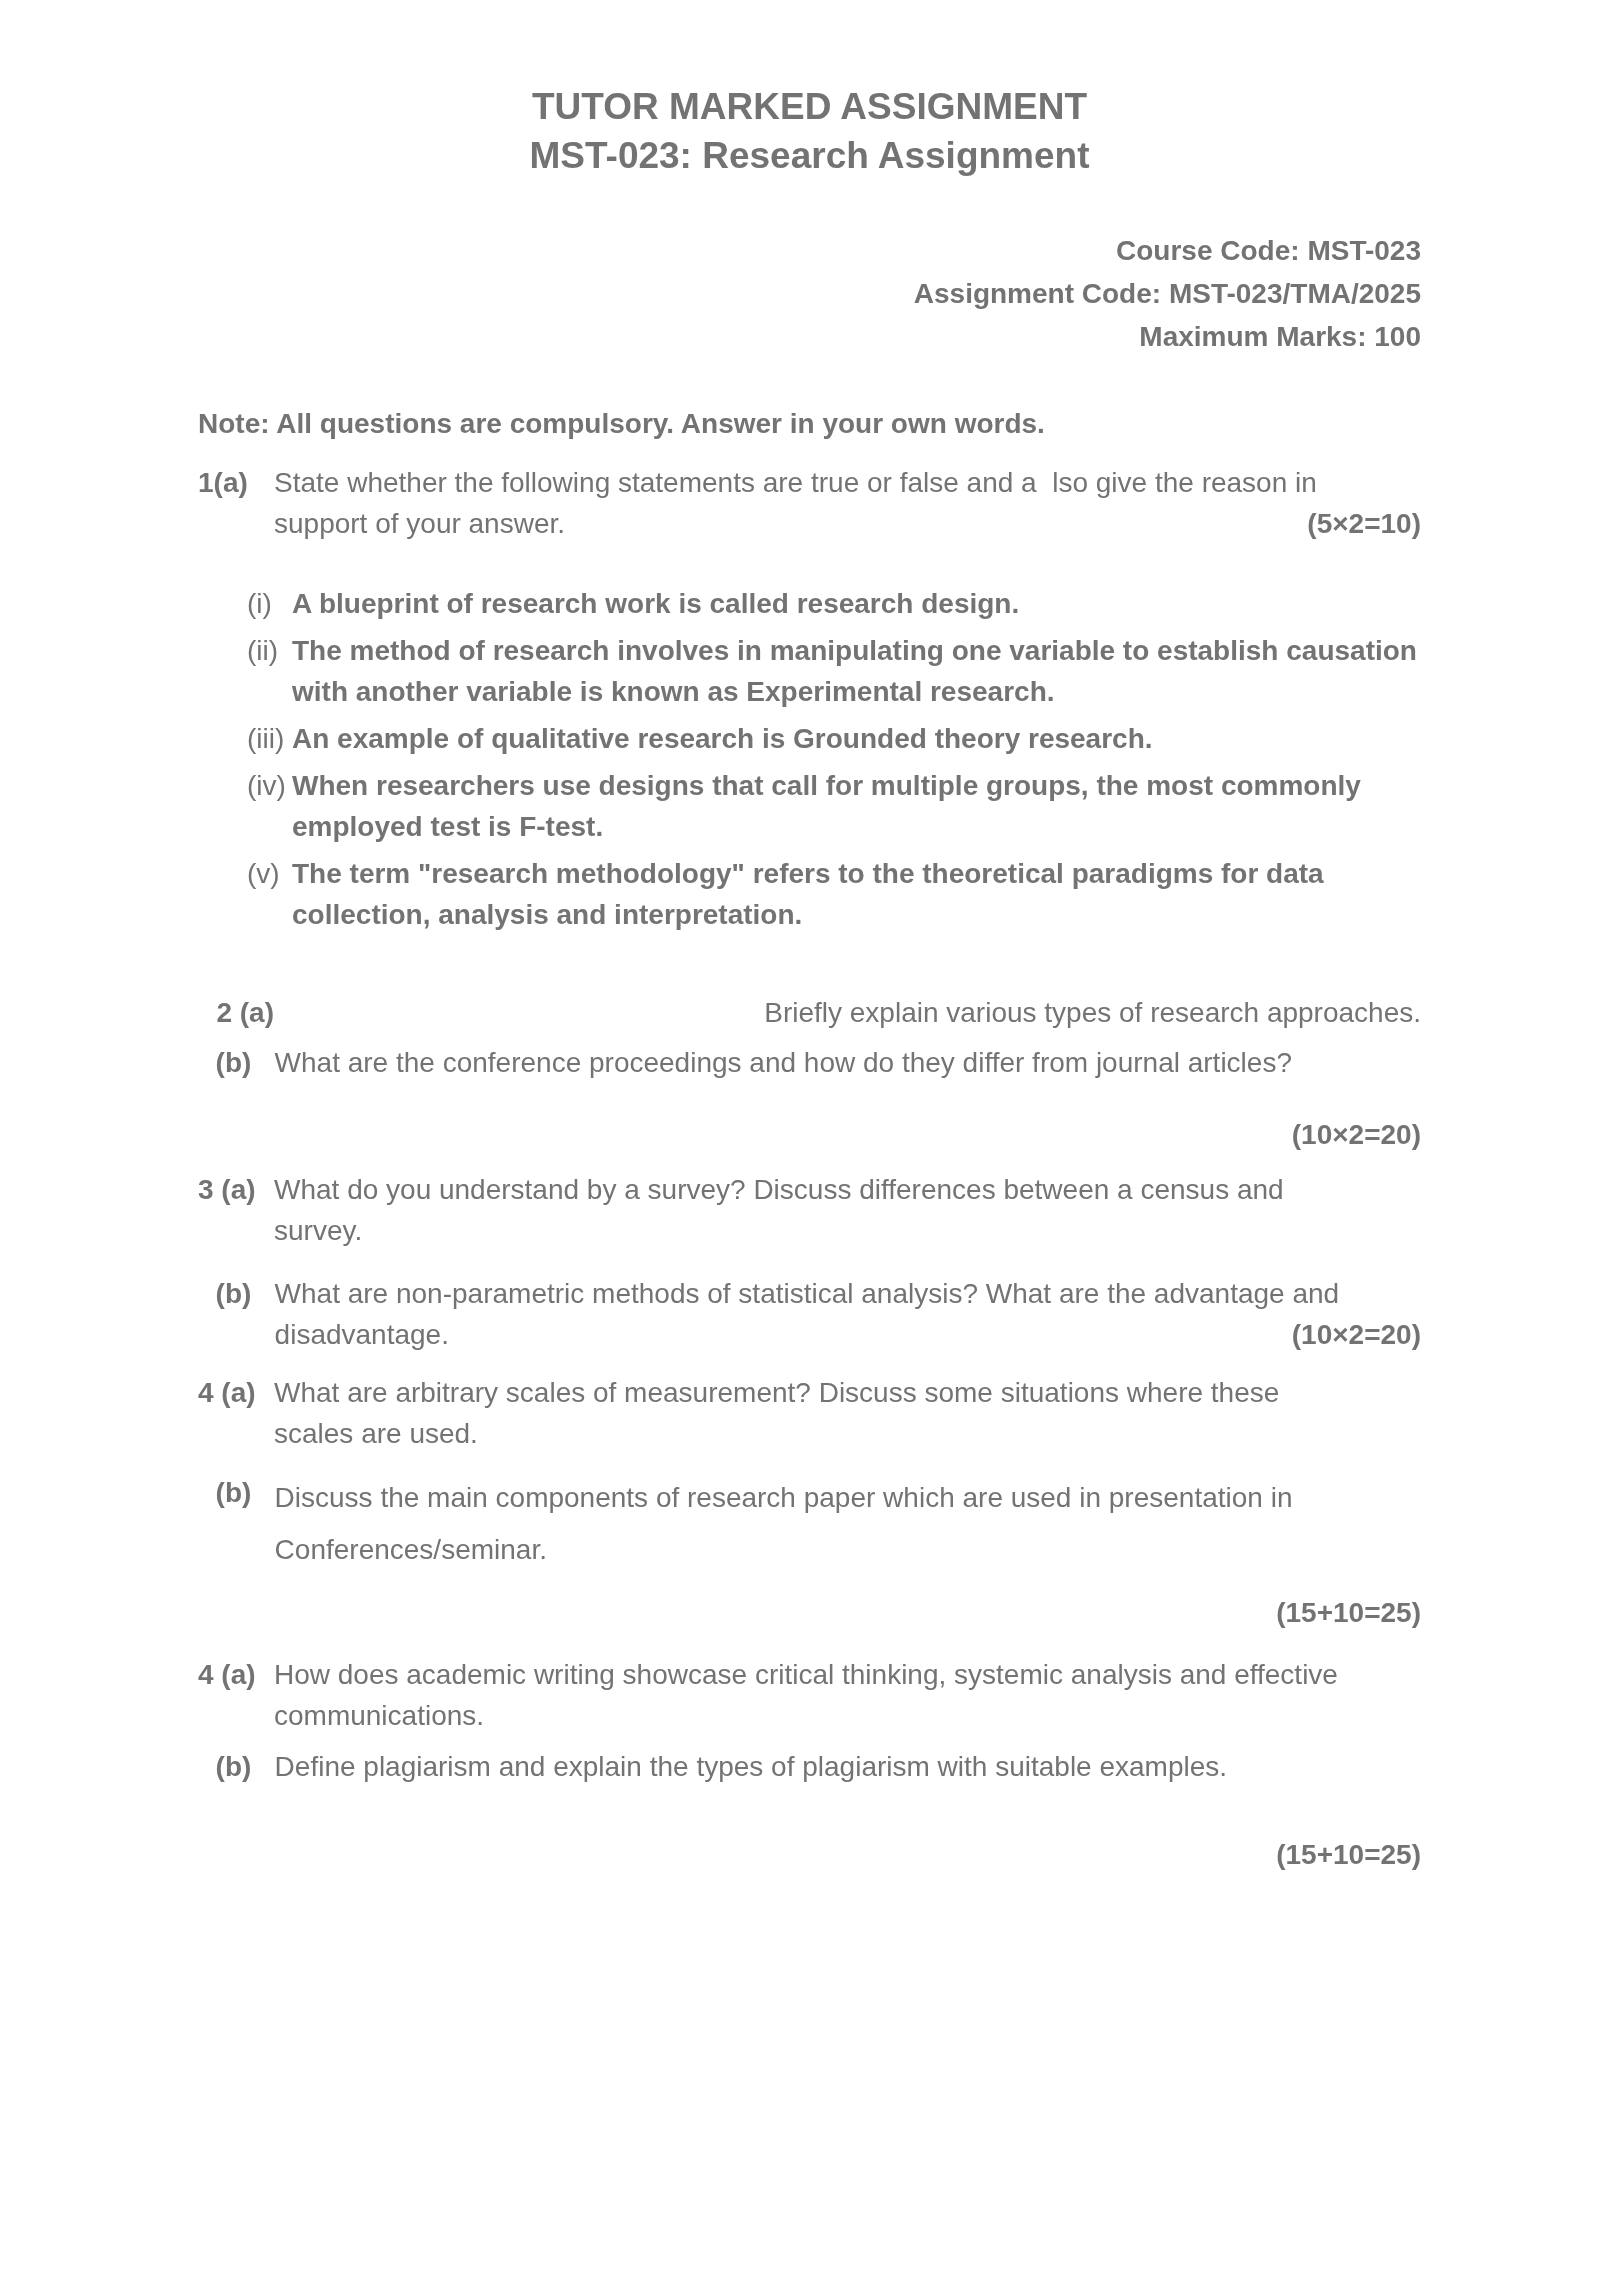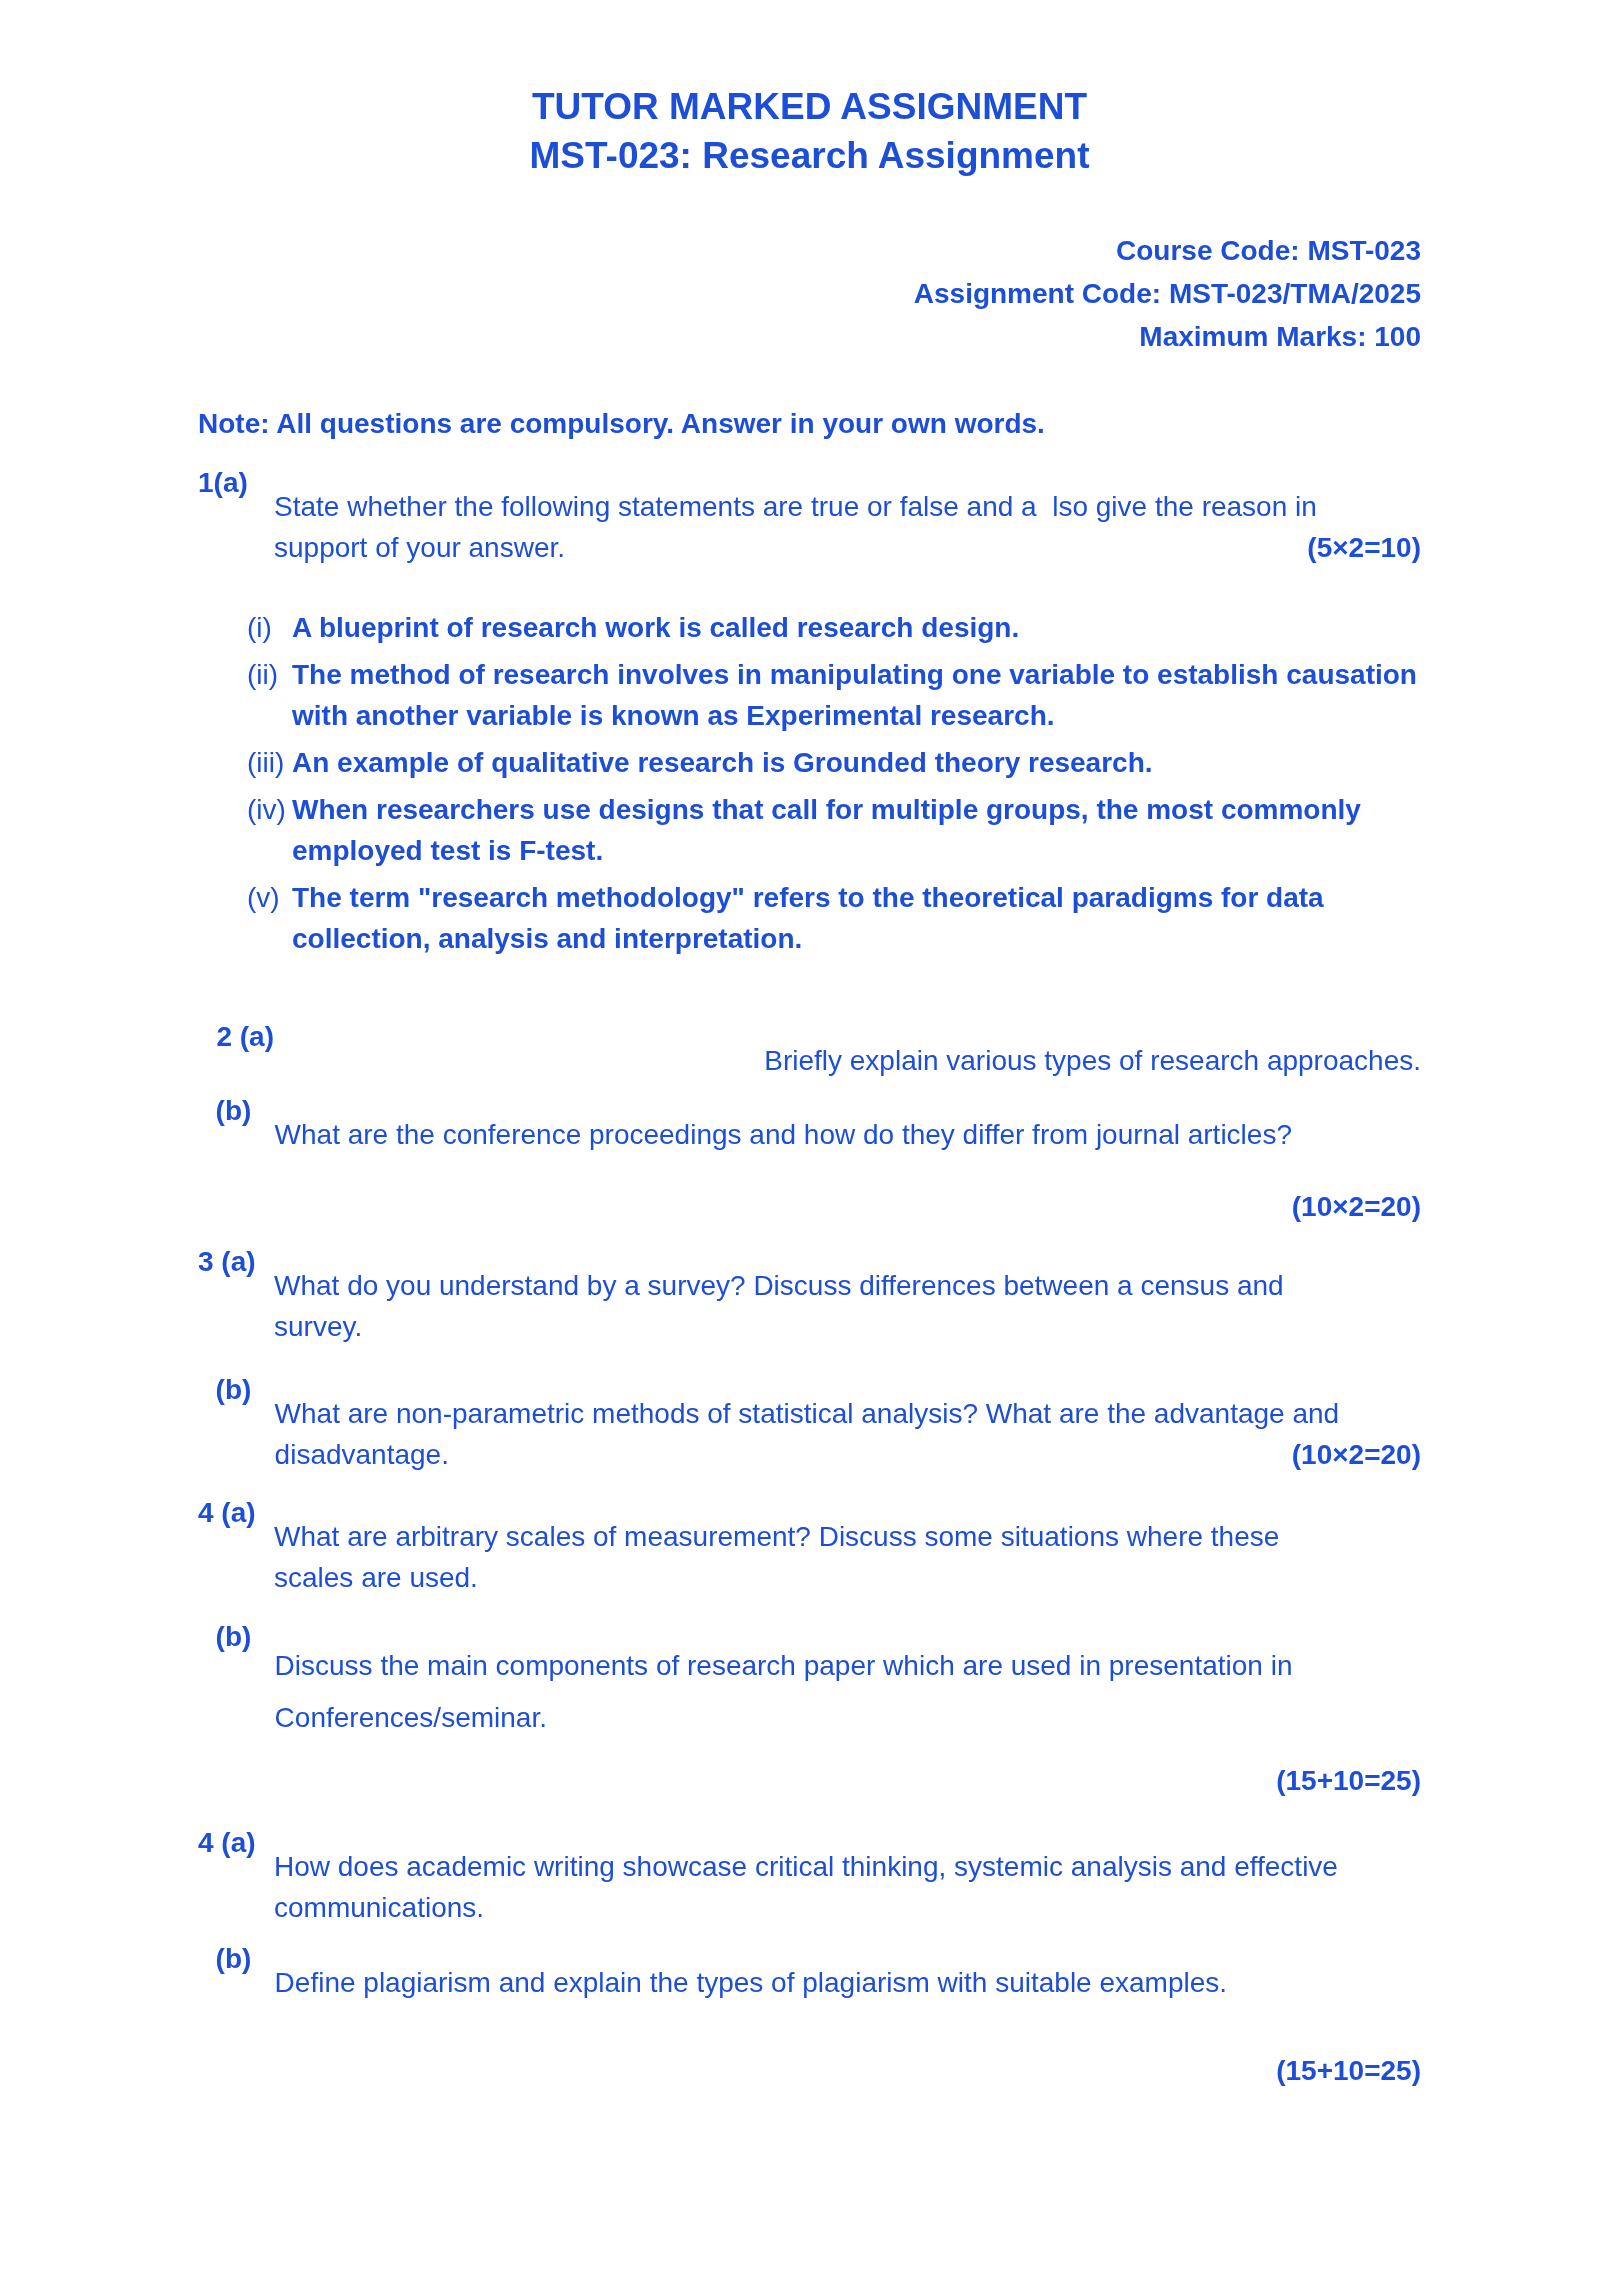--- a/index.html
+++ b/index.html
@@ -1,21 +1,21 @@
 <!DOCTYPE html>
 <html><head>
 <meta charset="utf-8">
 <style>
   html, body { margin: 0; padding: 0; background: #ffffff; }
   .page {
     position: relative;
     width: 1621px;
     height: 2254px;
     background: #ffffff;
-    color: #1d4ed8;
+    color: #737373;
     font-family: "Liberation Sans", sans-serif;
     font-size: 28px;
     line-height: 41px;
     box-sizing: border-box;
     padding: 82px 200px 8px 198px;
     overflow: hidden;
   }
   .doc-title {
     text-align: center;
     font-weight: bold;
@@ -29,21 +29,21 @@
   }
   .meta > div { line-height: 43px; }
   .note {
     font-weight: bold;
     margin-top: 45px;
   }
   .qrow { display: flex; margin-top: 17.6px; }
   .qrow.sub { margin-left: 17.6px; }
   .qlabel { font-weight: bold; flex: 0 0 76px; white-space: pre; }
   .qlabel.subl { flex: 0 0 59px; }
-  .qtext { flex: 1; position: relative; white-space: pre-wrap; margin-top: 24px; }
+  .qtext { flex: 1; position: relative; white-space: pre-wrap; }
   .qtext.wide { line-height: 52px; }
   .marks {
     position: absolute;
     right: 0;
     bottom: 0;
     font-weight: bold;
   }
   .marks-line {
     text-align: right;
     font-weight: bold;

